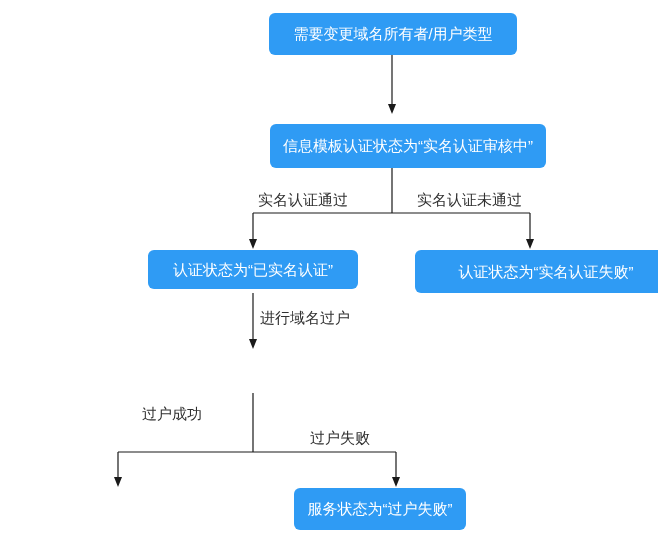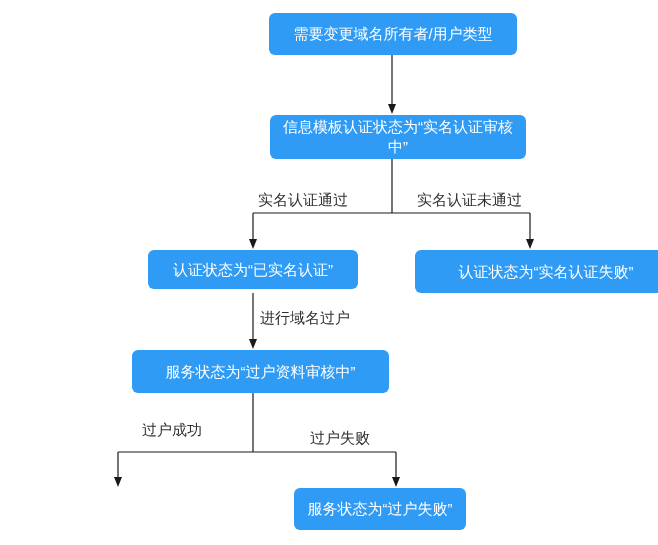--- a/index.html
+++ b/index.html
@@ -60,35 +60,34 @@
       <polygon points="253,249 249,239 257,239"></polygon>
       <polygon points="530,249 526,239 534,239"></polygon>
       <polygon points="253,349 249,339 257,339"></polygon>
       <polygon points="118,487 114,477 122,477"></polygon>
       <polygon points="396,487 392,477 400,477"></polygon>
     </g>
   </svg>
 
   <div class="node" style="left:269px;top:13px;width:248px;height:42px">需要变更域名所有者/用户类型</div>
 
-  <div class="node" style="left:270px;top:115px;width:256px;height:44px">信息模板认证状态为“实名认证审核中”</div>
+  <div class="node" style="left:270px;top:124px;width:276px;height:44px">信息模板认证状态为“实名认证审核中”</div>
 
   <div class="node" style="left:148px;top:250px;width:210px;height:39px">认证状态为“已实名认证”</div>
 
   <div class="node" style="left:415px;top:250px;width:262px;height:43px">认证状态为“实名认证失败”</div>
 
-  <div class="node" style="left:132px;top:350px;width:257px;height:43px">服务状态为“过户资料审核中”</div>
 
 
   <div class="node" style="left:294px;top:488px;width:172px;height:42px">服务状态为“过户失败”</div>
 
 
   <div class="edge-label" style="left:417px;top:190px">实名认证未通过</div>
 
   <div class="edge-label" style="left:258px;top:190px">实名认证通过</div>
 
   <div class="edge-label" style="left:260px;top:308px">进行域名过户</div>
 
-  <div class="edge-label" style="left:142px;top:420px">过户成功</div>
+  <div class="edge-label" style="left:142px;top:404px">过户成功</div>
 
   <div class="edge-label" style="left:310px;top:428px">过户失败</div>
 
 </div>
 
 </body></html>

